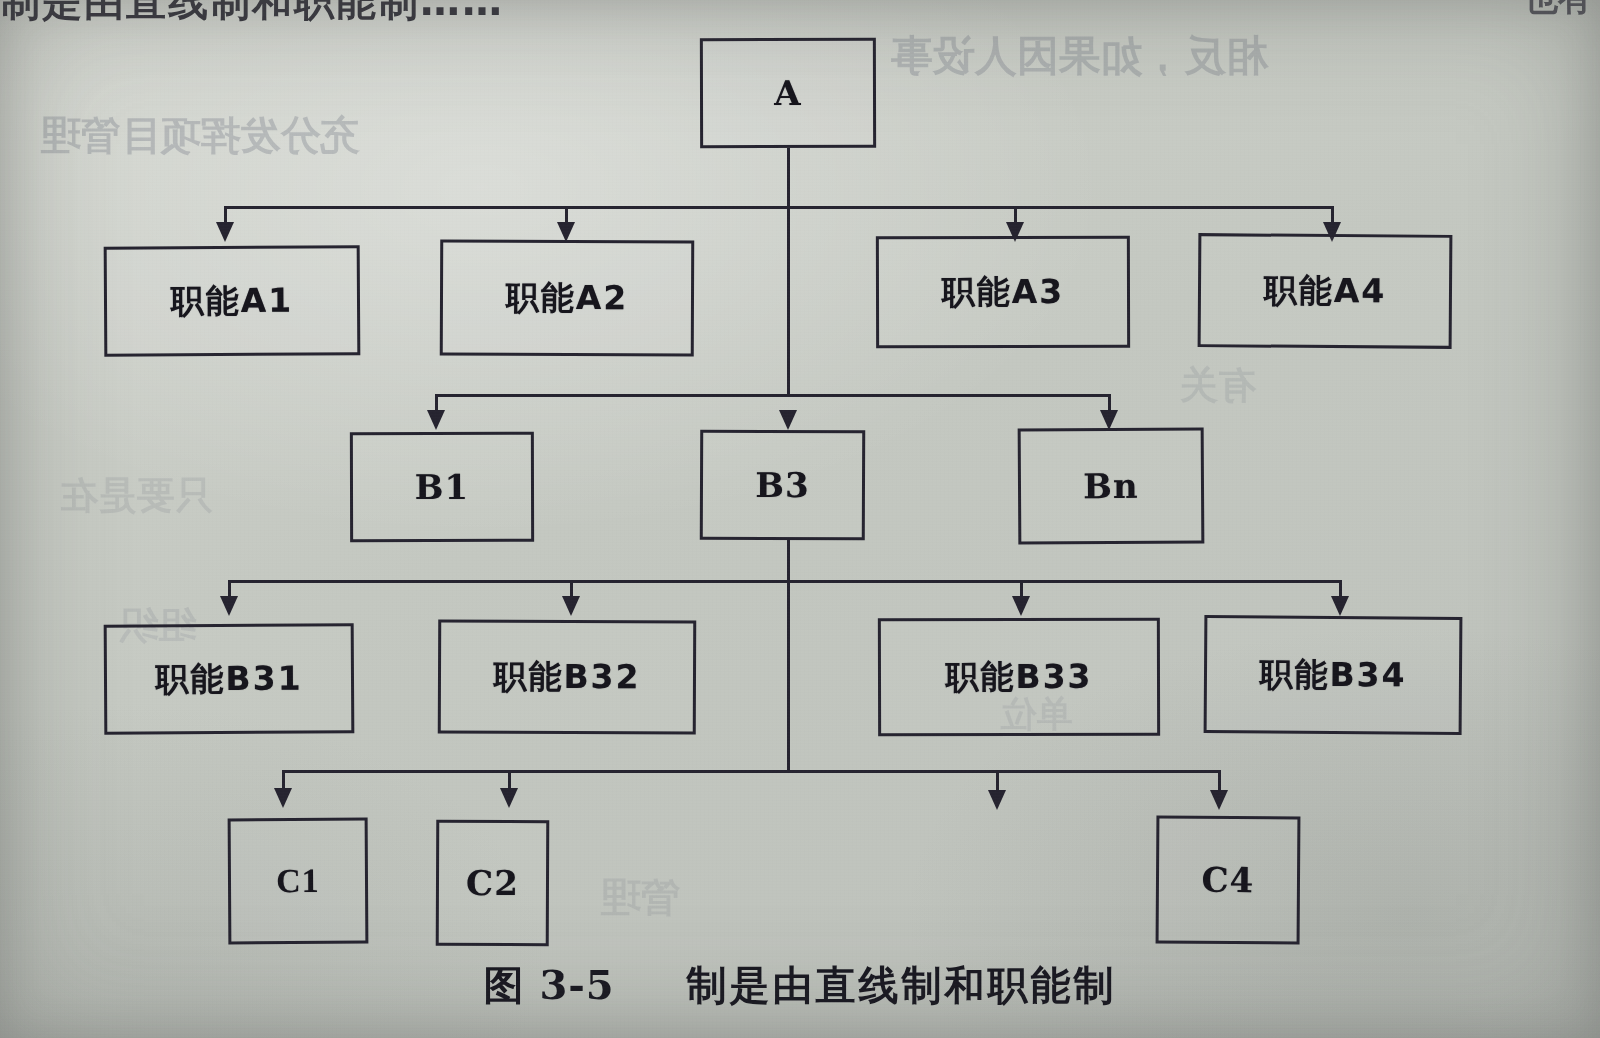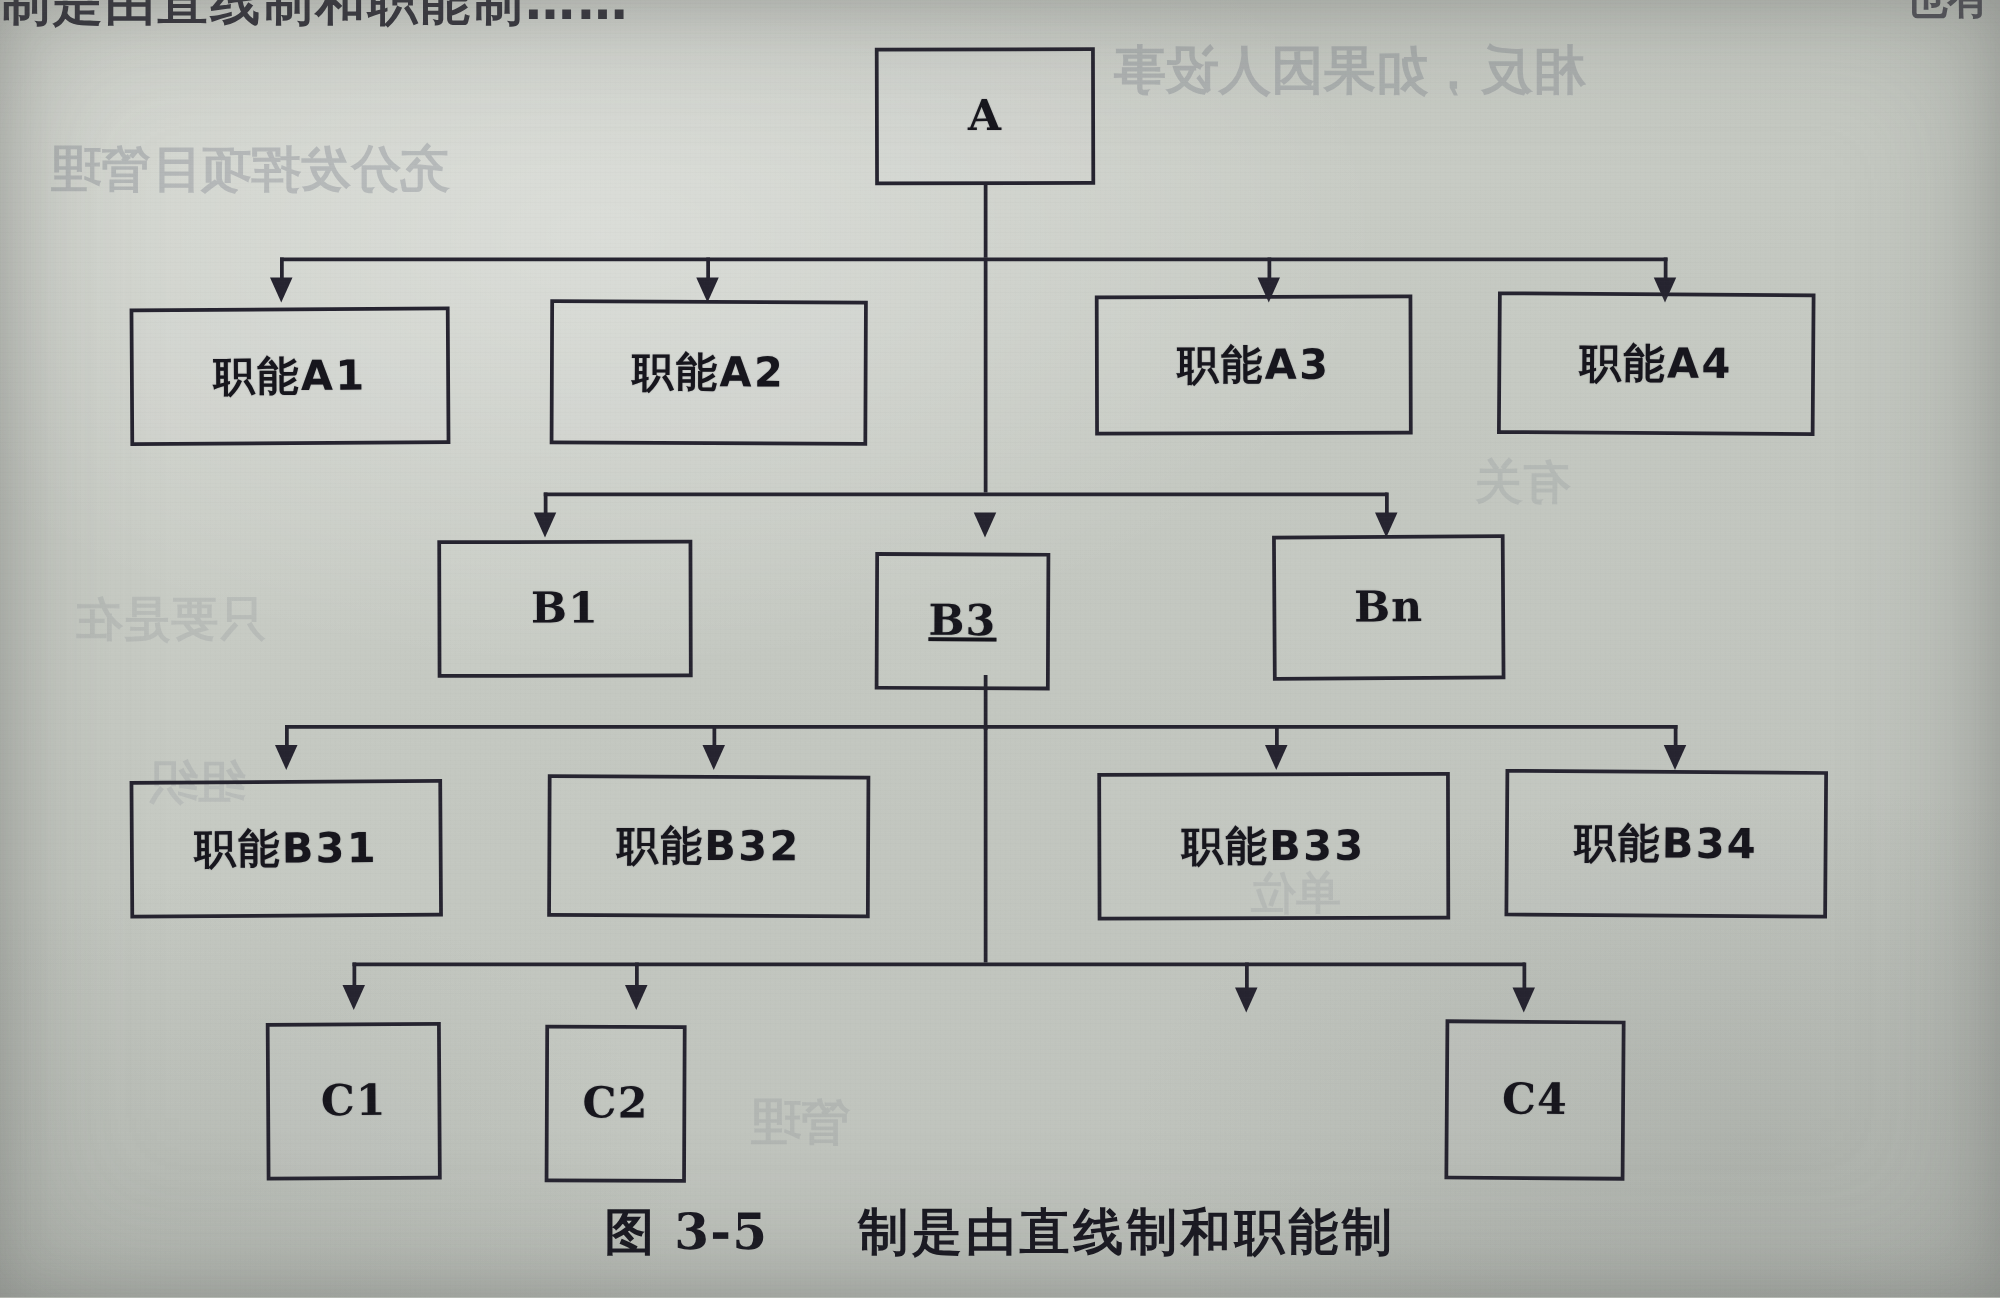--- a/index.html
+++ b/index.html
@@ -179,22 +179,22 @@
 
   <div class="vline" style="left:787px; top:206px; height:188px;"></div>
 
   <div class="hline" style="left:435px; top:394px; width:675px;"></div>
   <div class="vline" style="left:435px; top:394px; height:22px;"></div>
   <div class="arrow" style="left:427px; top:410px;"></div>
   <div class="arrow" style="left:779px; top:410px;"></div>
   <div class="vline" style="left:1108px; top:394px; height:22px;"></div>
   <div class="arrow" style="left:1100px; top:410px;"></div>
 
-  <div class="node lat sk3" style="left:350px; top:432px; width:204px; height:110px;">B1</div>
-  <div class="node lat sk2" style="left:700px; top:442px; width:140px; height:110px;text-decoration:underline;">B3</div>
+  <div class="node lat sk3" style="left:350px; top:432px; width:184px; height:110px;">B1</div>
+  <div class="node lat sk2" style="left:700px; top:430px; width:165px; height:110px;">B3</div>
   <div class="node lat sk1" style="left:1018px; top:428px; width:186px; height:116px;">Bn</div>
 
   <div class="vline" style="left:787px; top:540px; height:44px;"></div>
 
   <div class="hline" style="left:228px; top:580px; width:1114px;"></div>
   <div class="vline" style="left:228px; top:580px; height:22px;"></div>
   <div class="arrow" style="left:220px; top:596px;"></div>
   <div class="vline" style="left:570px; top:580px; height:22px;"></div>
   <div class="arrow" style="left:562px; top:596px;"></div>
   <div class="vline" style="left:1020px; top:580px; height:22px;"></div>
@@ -212,21 +212,21 @@
   <div class="hline" style="left:282px; top:770px; width:938px;"></div>
   <div class="vline" style="left:282px; top:770px; height:24px;"></div>
   <div class="arrow" style="left:274px; top:788px;"></div>
   <div class="vline" style="left:508px; top:770px; height:24px;"></div>
   <div class="arrow" style="left:500px; top:788px;"></div>
   <div class="vline" style="left:996px; top:770px; height:28px;"></div>
   <div class="arrow" style="left:988px; top:790px;"></div>
   <div class="vline" style="left:1218px; top:770px; height:28px;"></div>
   <div class="arrow" style="left:1210px; top:790px;"></div>
 
-  <div class="node lat sk1" style="left:213px; top:818px; width:140px; height:126px;">C1</div>
+  <div class="node lat sk1" style="left:228px; top:818px; width:140px; height:126px;font-family:Liberation Serif, serif;">C1</div>
   <div class="node lat sk2" style="left:436px; top:820px; width:113px; height:126px;">C2</div>
   <div class="node lat sk4" style="left:1156px; top:816px; width:144px; height:128px;">C4</div>
 
   <div id="caption">
     <span class="num">图 3-5</span>
     <span class="gap"></span>
     <span>制是由直线制和职能制</span>
   </div>
 
   <div id="grain"></div>

